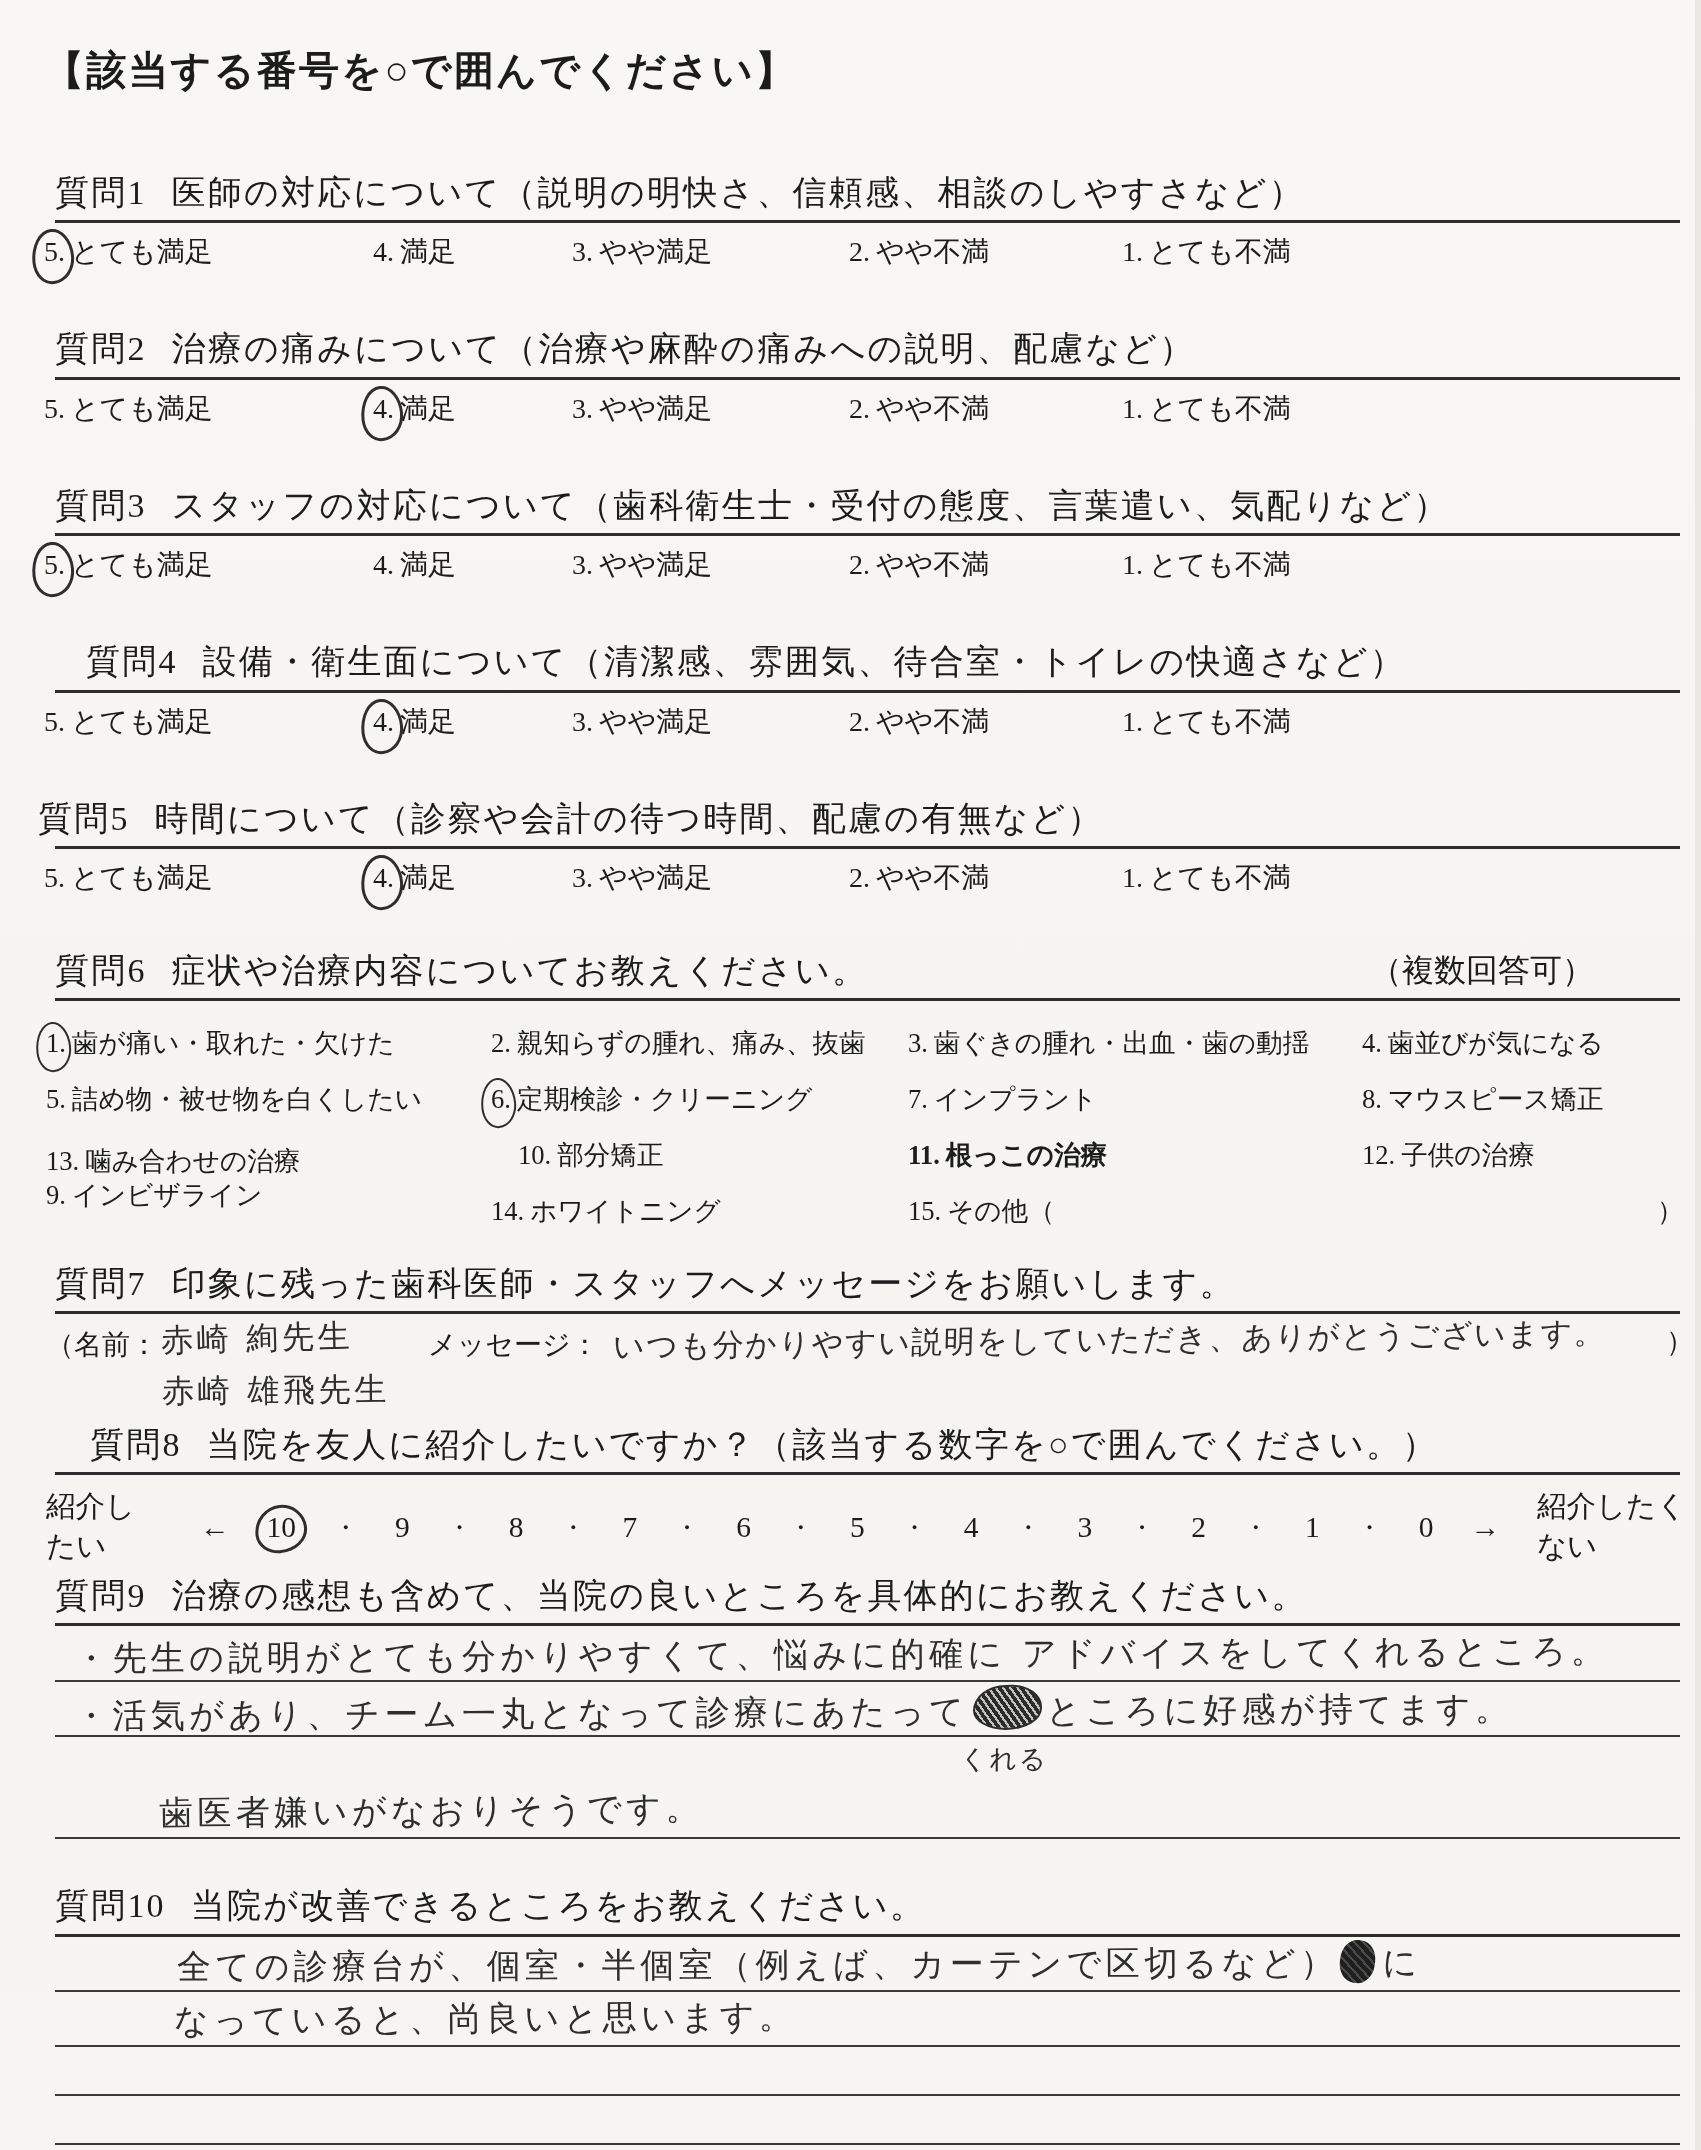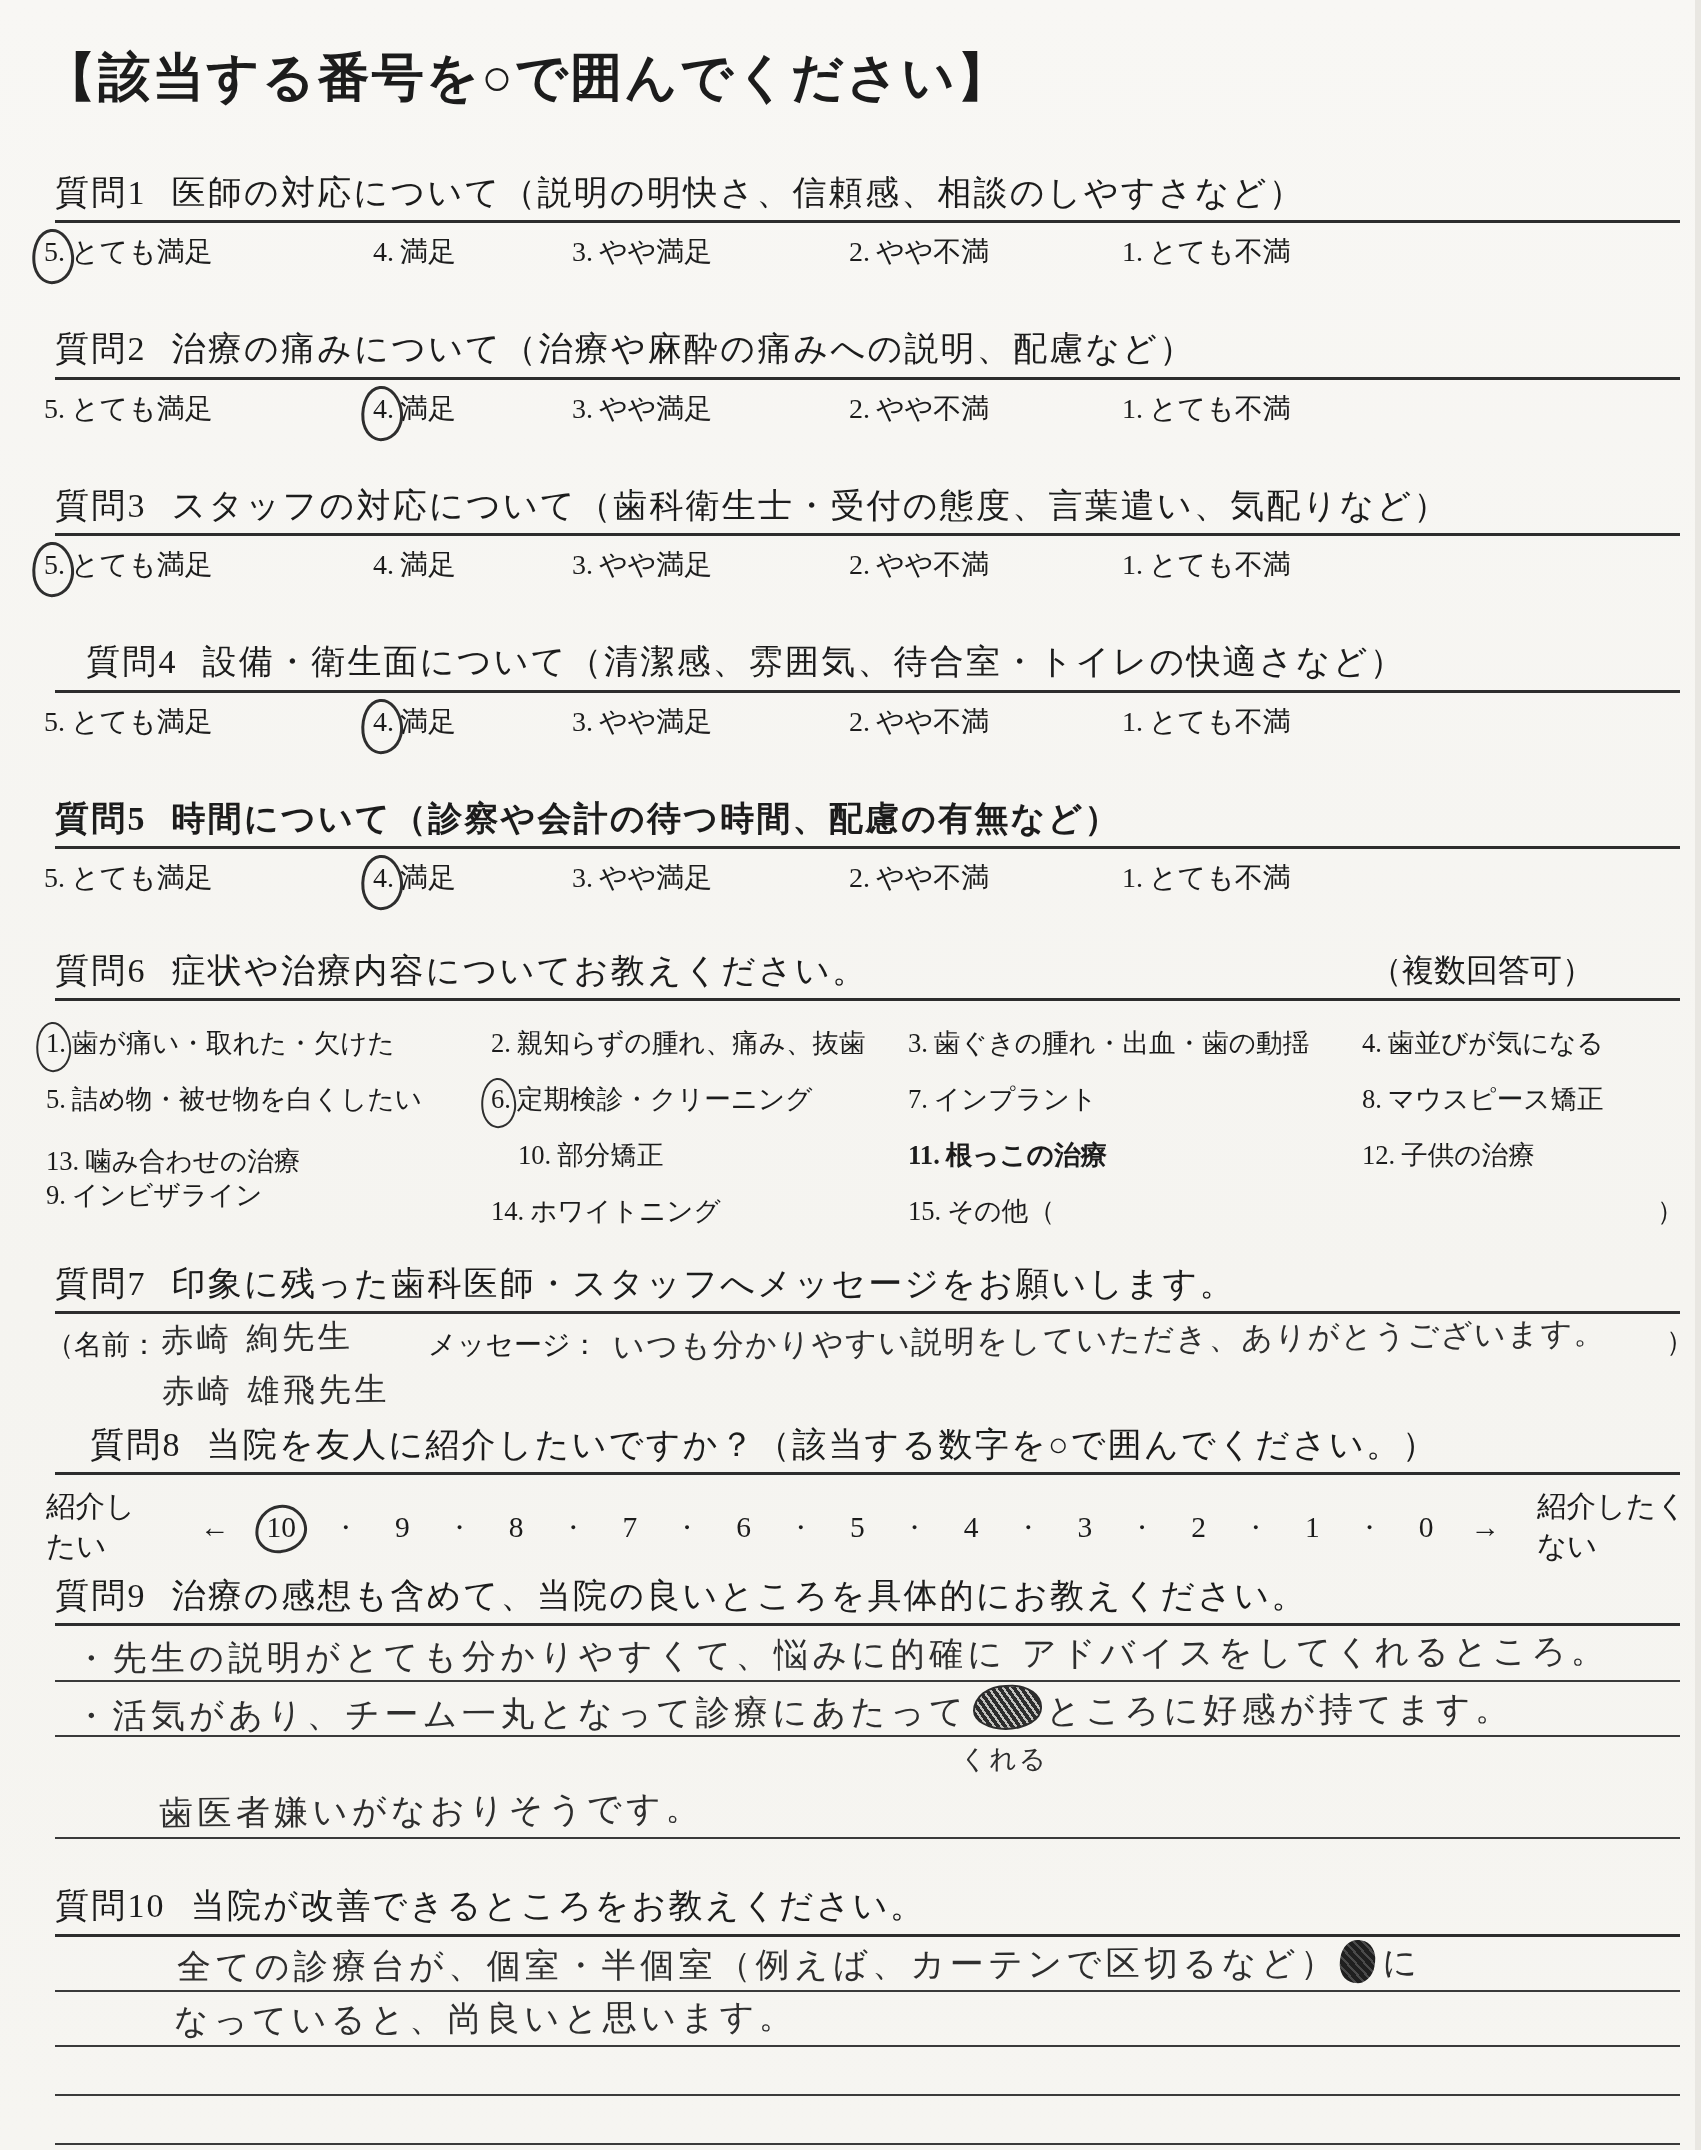--- a/index.html
+++ b/index.html
@@ -3,21 +3,21 @@
 <meta charset="utf-8">
 <style>
   html,body { margin:0; padding:0; }
   body {
     width:1701px; height:2151px; position:relative;
     background:linear-gradient(180deg,#f8f7f4 0%,#f5f4f0 60%,#f6f5f1 100%);
     font-family:"Liberation Serif","DejaVu Serif",serif;
     color:#1c1c1c; overflow:hidden;
   }
   .abs { position:absolute; white-space:nowrap; }
-  .title { font-size:52px; font-weight:600; letter-spacing:2.2px; }
+  .title { font-size:40px; font-weight:600; letter-spacing:2.2px; }
   .qheader { font-size:34px; font-weight:500; letter-spacing:2.2px; }
   .qheader .qno { margin-right:25px; }
   .rule-h { position:absolute; left:55px; right:20.7px; border-top:3px solid #2d2d2d; }
   .rule-w { position:absolute; left:55px; right:20.7px; border-top:2.2px solid #3a3a3a; }
   .likert-row { position:absolute; left:0; width:100%; font-size:28px; }
   .opt { position:absolute; white-space:nowrap; }
   .num { display:inline-block; position:relative; margin-right:5.9px; }
   .circled::after {
     content:""; position:absolute; left:-11.8px; top:-7.4px; right:-8.9px; bottom:-16px;
     border:3px solid #2e2e2e; border-radius:52% 48% 55% 45% / 58% 52% 48% 42%;
@@ -96,21 +96,21 @@
 </div>
 <div class="rule-h" style="top:690px;"></div>
 <div class="likert-row" style="top:703px;">
   <span class="opt" style="left:44px"><span class="num">5.</span><span>とても満足</span></span>
   <span class="opt" style="left:373px"><span class="num circled">4.</span><span>満足</span></span>
   <span class="opt" style="left:572px"><span class="num">3.</span><span>やや満足</span></span>
   <span class="opt" style="left:849px"><span class="num">2.</span><span>やや不満</span></span>
   <span class="opt" style="left:1122px"><span class="num">1.</span><span>とても不満</span></span>
 </div>
 
-<div class="abs qheader" style="left:55px; top:796px;font-weight:bold;">
+<div class="abs qheader" style="left:38px; top:796px;">
   <span class="qno">質問5</span><span>時間について（診察や会計の待つ時間、配慮の有無など）</span>
 </div>
 <div class="rule-h" style="top:846px;"></div>
 <div class="likert-row" style="top:859px;">
   <span class="opt" style="left:44px"><span class="num">5.</span><span>とても満足</span></span>
   <span class="opt" style="left:373px"><span class="num circled">4.</span><span>満足</span></span>
   <span class="opt" style="left:572px"><span class="num">3.</span><span>やや満足</span></span>
   <span class="opt" style="left:849px"><span class="num">2.</span><span>やや不満</span></span>
   <span class="opt" style="left:1122px"><span class="num">1.</span><span>とても不満</span></span>
 </div>

